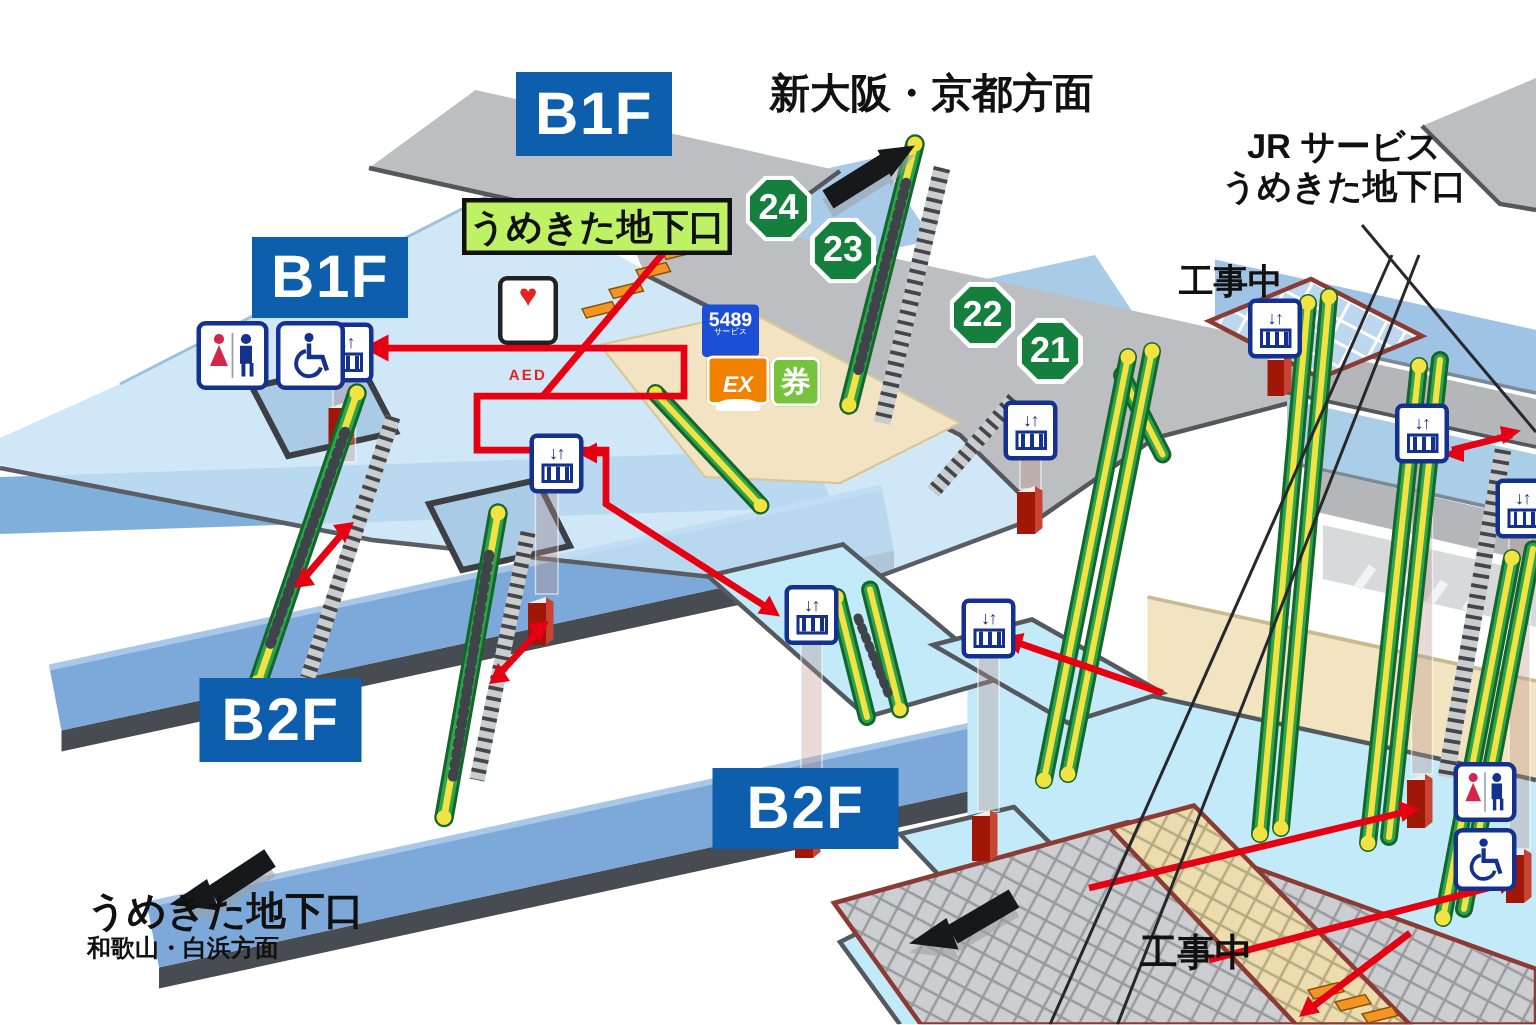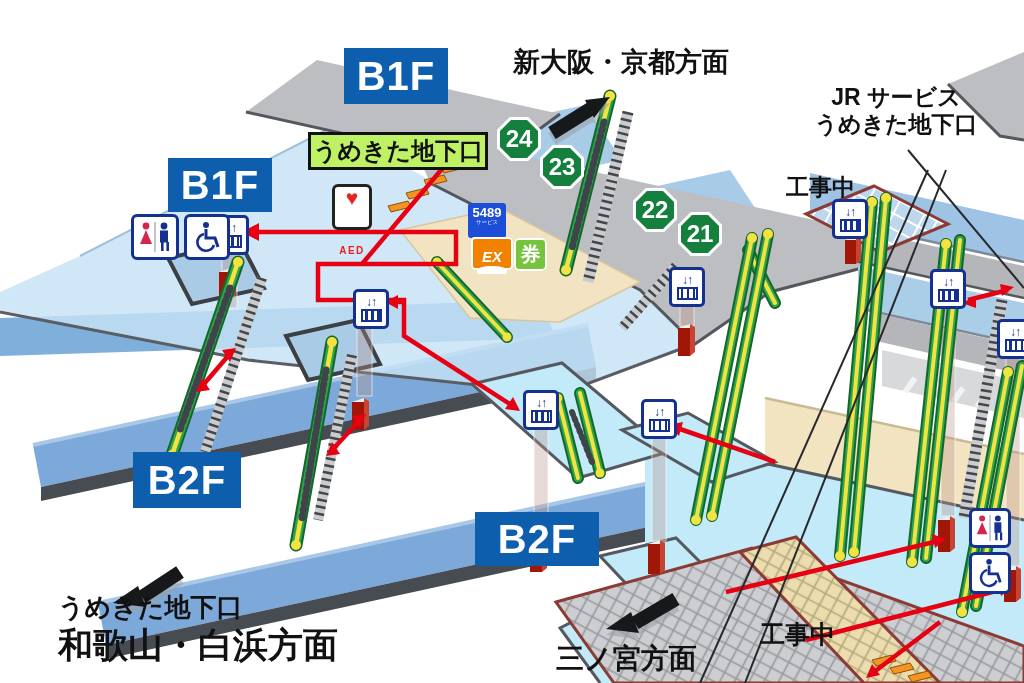--- a/index.html
+++ b/index.html
@@ -403,22 +403,21 @@
 
 <div class="abs floor-tag" style="left:344px;top:48px;width:104px;height:56px;font-size:40px;">B1F</div>
 <div class="abs floor-tag" style="left:168px;top:158px;width:104px;height:54px;font-size:40px;">B1F</div>
 <div class="abs floor-tag" style="left:133px;top:452px;width:108px;height:56px;font-size:40px;">B2F</div>
 <div class="abs floor-tag" style="left:475px;top:512px;width:124px;height:54px;font-size:40px;">B2F</div>
 
 <div class="abs entrance-tag" style="left:308px;top:132px;width:174px;height:32px;font-size:24px;">うめきた地下口</div>
 
 <div class="abs blacktext" style="left:513px;top:44px;font-size:27px;">新大阪・京都方面</div>
 <div class="abs blacktext" style="left:58px;top:590px;font-size:26px;">うめきた地下口</div>
-<div class="abs blacktext" style="left:58px;top:622px;font-size:35px;">和歌山・白浜方面</div>
-<div class="abs blacktext" style="left:556px;top:640px;font-size:28px;">三ノ宮方面</div>
+<div class="abs blacktext" style="left:58px;top:622px;font-size:16px;">和歌山・白浜方面</div>
 
 <div class="abs" style="left:772px;top:84px;width:248px;text-align:center;color:#111;font-weight:bold;font-size:23px;line-height:1.18;">
   <div>JR サービス</div>
   <div>うめきた地下口</div>
 </div>
 
 <div class="abs blacktext" style="left:786px;top:172px;font-size:23px;">工事中</div>
 <div class="abs blacktext" style="left:760px;top:618px;font-size:25px;">工事中</div>
 
 <div class="abs badge-out octa" style="left:497px;top:117px;">

